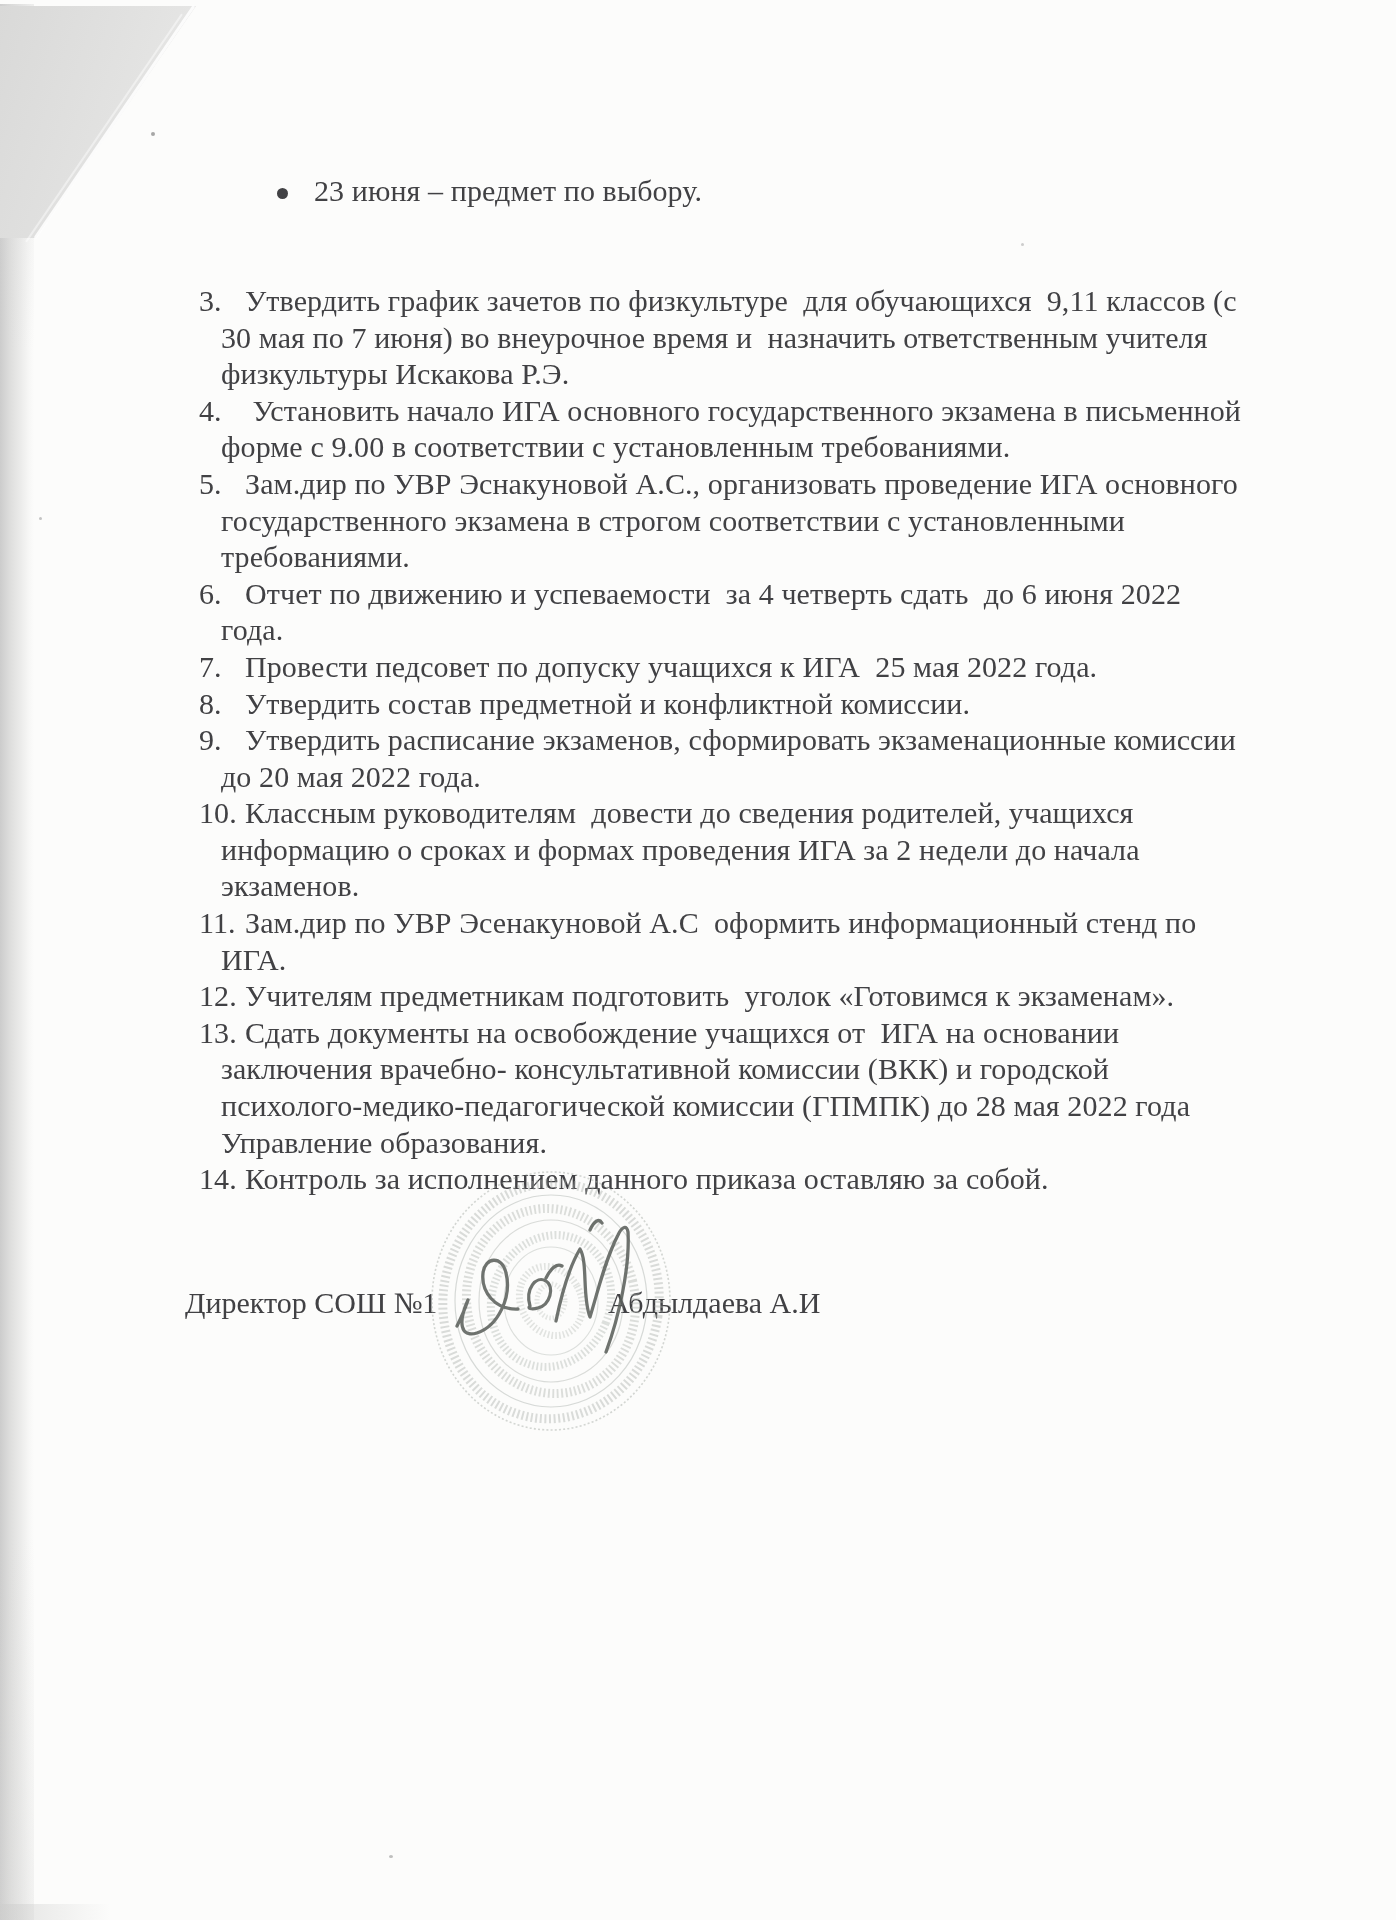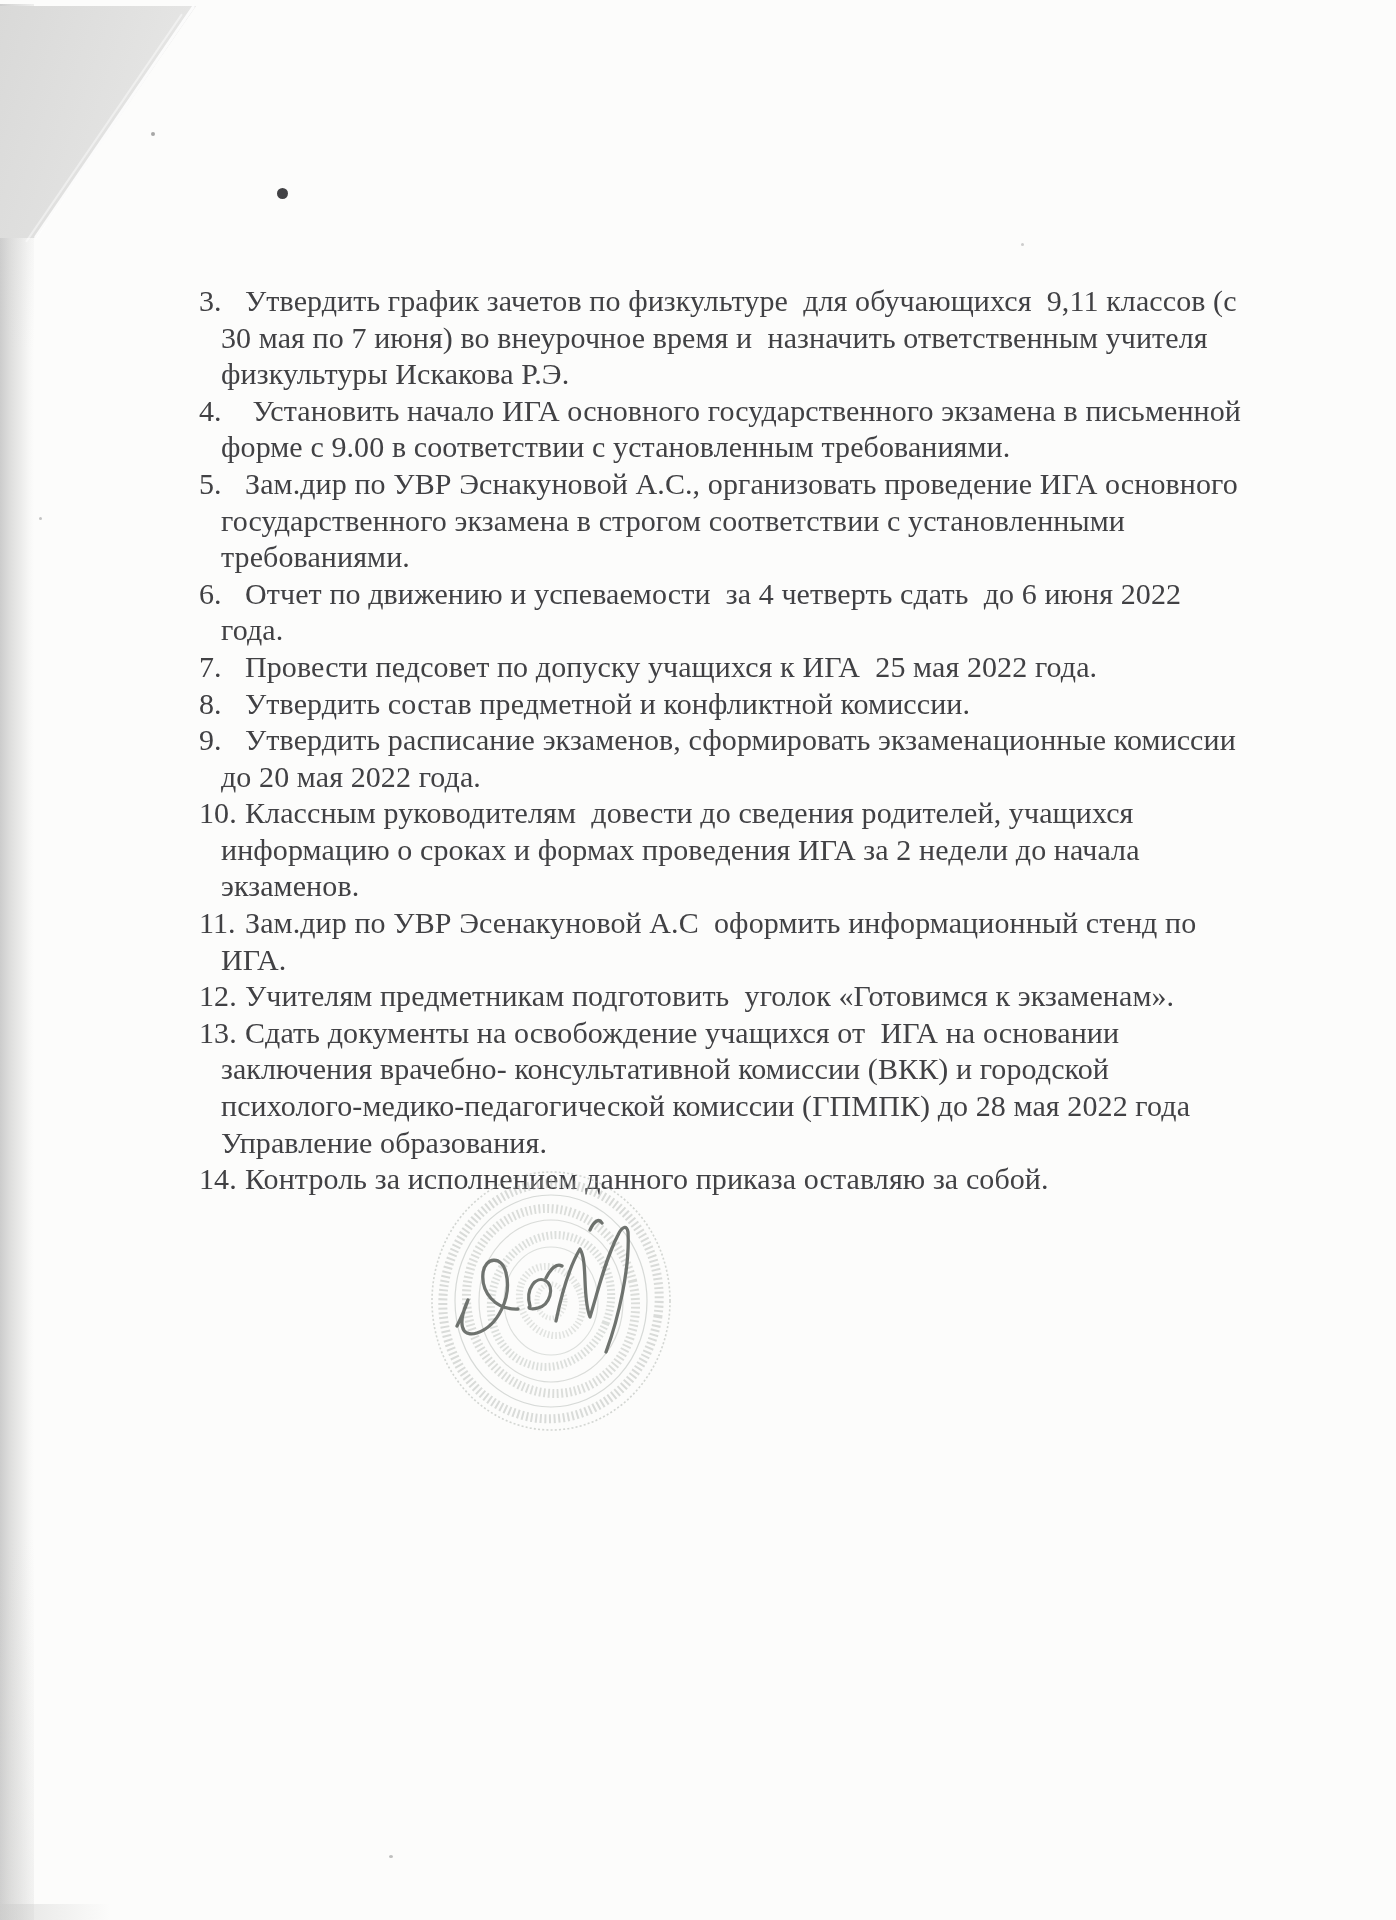--- a/index.html
+++ b/index.html
@@ -79,24 +79,28 @@
   <div class="scan-corner"></div>
   <div class="scan-corner-highlight"></div>
   <div class="scan-corner-highlight2"></div>
   <div class="scan-bottom-shade"></div>
   <div class="speck speck1"></div>
   <div class="speck speck2"></div>
   <div class="speck speck3"></div>
   <div class="speck speck4"></div>
 
   <div class="doc-body">
-    <div class="line bullet-line"><span class="bullet-dot"></span></div>
+    <div class="line bullet-line"><span class="bullet-dot"></span><span>23 июня – предмет по выбору.</span></div>
     <div id="order-items"><div class="item"><div class="line first"><span class="num">3.</span><span>Утвердить график зачетов по физкультуре  для обучающихся  9,11 классов (с</span></div><div class="line cont"><span>30 мая по 7 июня) во внеурочное время и  назначить ответственным учителя</span></div><div class="line cont"><span>физкультуры Искакова Р.Э.</span></div></div><div class="item"><div class="line first"><span class="num">4.</span><span> Установить начало ИГА основного государственного экзамена в письменной</span></div><div class="line cont"><span>форме с 9.00 в соответствии с установленным требованиями.</span></div></div><div class="item"><div class="line first"><span class="num">5.</span><span>Зам.дир по УВР Эснакуновой А.С., организовать проведение ИГА основного</span></div><div class="line cont"><span>государственного экзамена в строгом соответствии с установленными</span></div><div class="line cont"><span>требованиями.</span></div></div><div class="item"><div class="line first"><span class="num">6.</span><span>Отчет по движению и успеваемости  за 4 четверть сдать  до 6 июня 2022</span></div><div class="line cont"><span>года.</span></div></div><div class="item"><div class="line first"><span class="num">7.</span><span>Провести педсовет по допуску учащихся к ИГА  25 мая 2022 года.</span></div></div><div class="item"><div class="line first"><span class="num">8.</span><span>Утвердить состав предметной и конфликтной комиссии.</span></div></div><div class="item"><div class="line first"><span class="num">9.</span><span>Утвердить расписание экзаменов, сформировать экзаменационные комиссии</span></div><div class="line cont"><span>до 20 мая 2022 года.</span></div></div><div class="item"><div class="line first"><span class="num">10.</span><span>Классным руководителям  довести до сведения родителей, учащихся</span></div><div class="line cont"><span>информацию о сроках и формах проведения ИГА за 2 недели до начала</span></div><div class="line cont"><span>экзаменов.</span></div></div><div class="item"><div class="line first"><span class="num">11.</span><span>Зам.дир по УВР Эсенакуновой А.С  оформить информационный стенд по</span></div><div class="line cont"><span>ИГА.</span></div></div><div class="item"><div class="line first"><span class="num">12.</span><span>Учителям предметникам подготовить  уголок «Готовимся к экзаменам».</span></div></div><div class="item"><div class="line first"><span class="num">13.</span><span>Сдать документы на освобождение учащихся от  ИГА на основании</span></div><div class="line cont"><span>заключения врачебно- консультативной комиссии (ВКК) и городской</span></div><div class="line cont"><span>психолого-медико-педагогической комиссии (ГПМПК) до 28 мая 2022 года</span></div><div class="line cont"><span>Управление образования.</span></div></div><div class="item"><div class="line first"><span class="num">14.</span><span>Контроль за исполнением данного приказа оставляю за собой.</span></div></div></div>
   </div>
 
+  <div class="sig-row">
+    <span class="sig-role">Директор СОШ №1</span>
+    <span class="sig-name">Абдылдаева А.И</span>
+  </div>
 
   <svg class="stamp-svg" width="246" height="262" viewBox="0 0 246 262">
     <g fill="none" stroke="#a9afaa">
       <ellipse cx="123" cy="131" rx="119" ry="129" stroke-width="1.6" stroke-dasharray="2 2.2" opacity="0.5"></ellipse>
       <ellipse cx="123" cy="131" rx="108" ry="118" stroke-width="9" stroke-dasharray="2 2.6" opacity="0.42" transform="rotate(8 123 131)"></ellipse>
       <ellipse cx="123" cy="131" rx="96" ry="106" stroke-width="1.2" opacity="0.45"></ellipse>
       <ellipse cx="123" cy="131" rx="84" ry="93" stroke-width="9" stroke-dasharray="1.9 2.5" opacity="0.4" transform="rotate(-14 123 131)"></ellipse>
       <ellipse cx="123" cy="131" rx="72" ry="81" stroke-width="1.2" opacity="0.42"></ellipse>
       <ellipse cx="123" cy="131" rx="59" ry="67" stroke-width="8" stroke-dasharray="1.8 2.3" opacity="0.38" transform="rotate(22 123 131)"></ellipse>
       <ellipse cx="123" cy="131" rx="47" ry="54" stroke-width="1.1" opacity="0.38"></ellipse>

